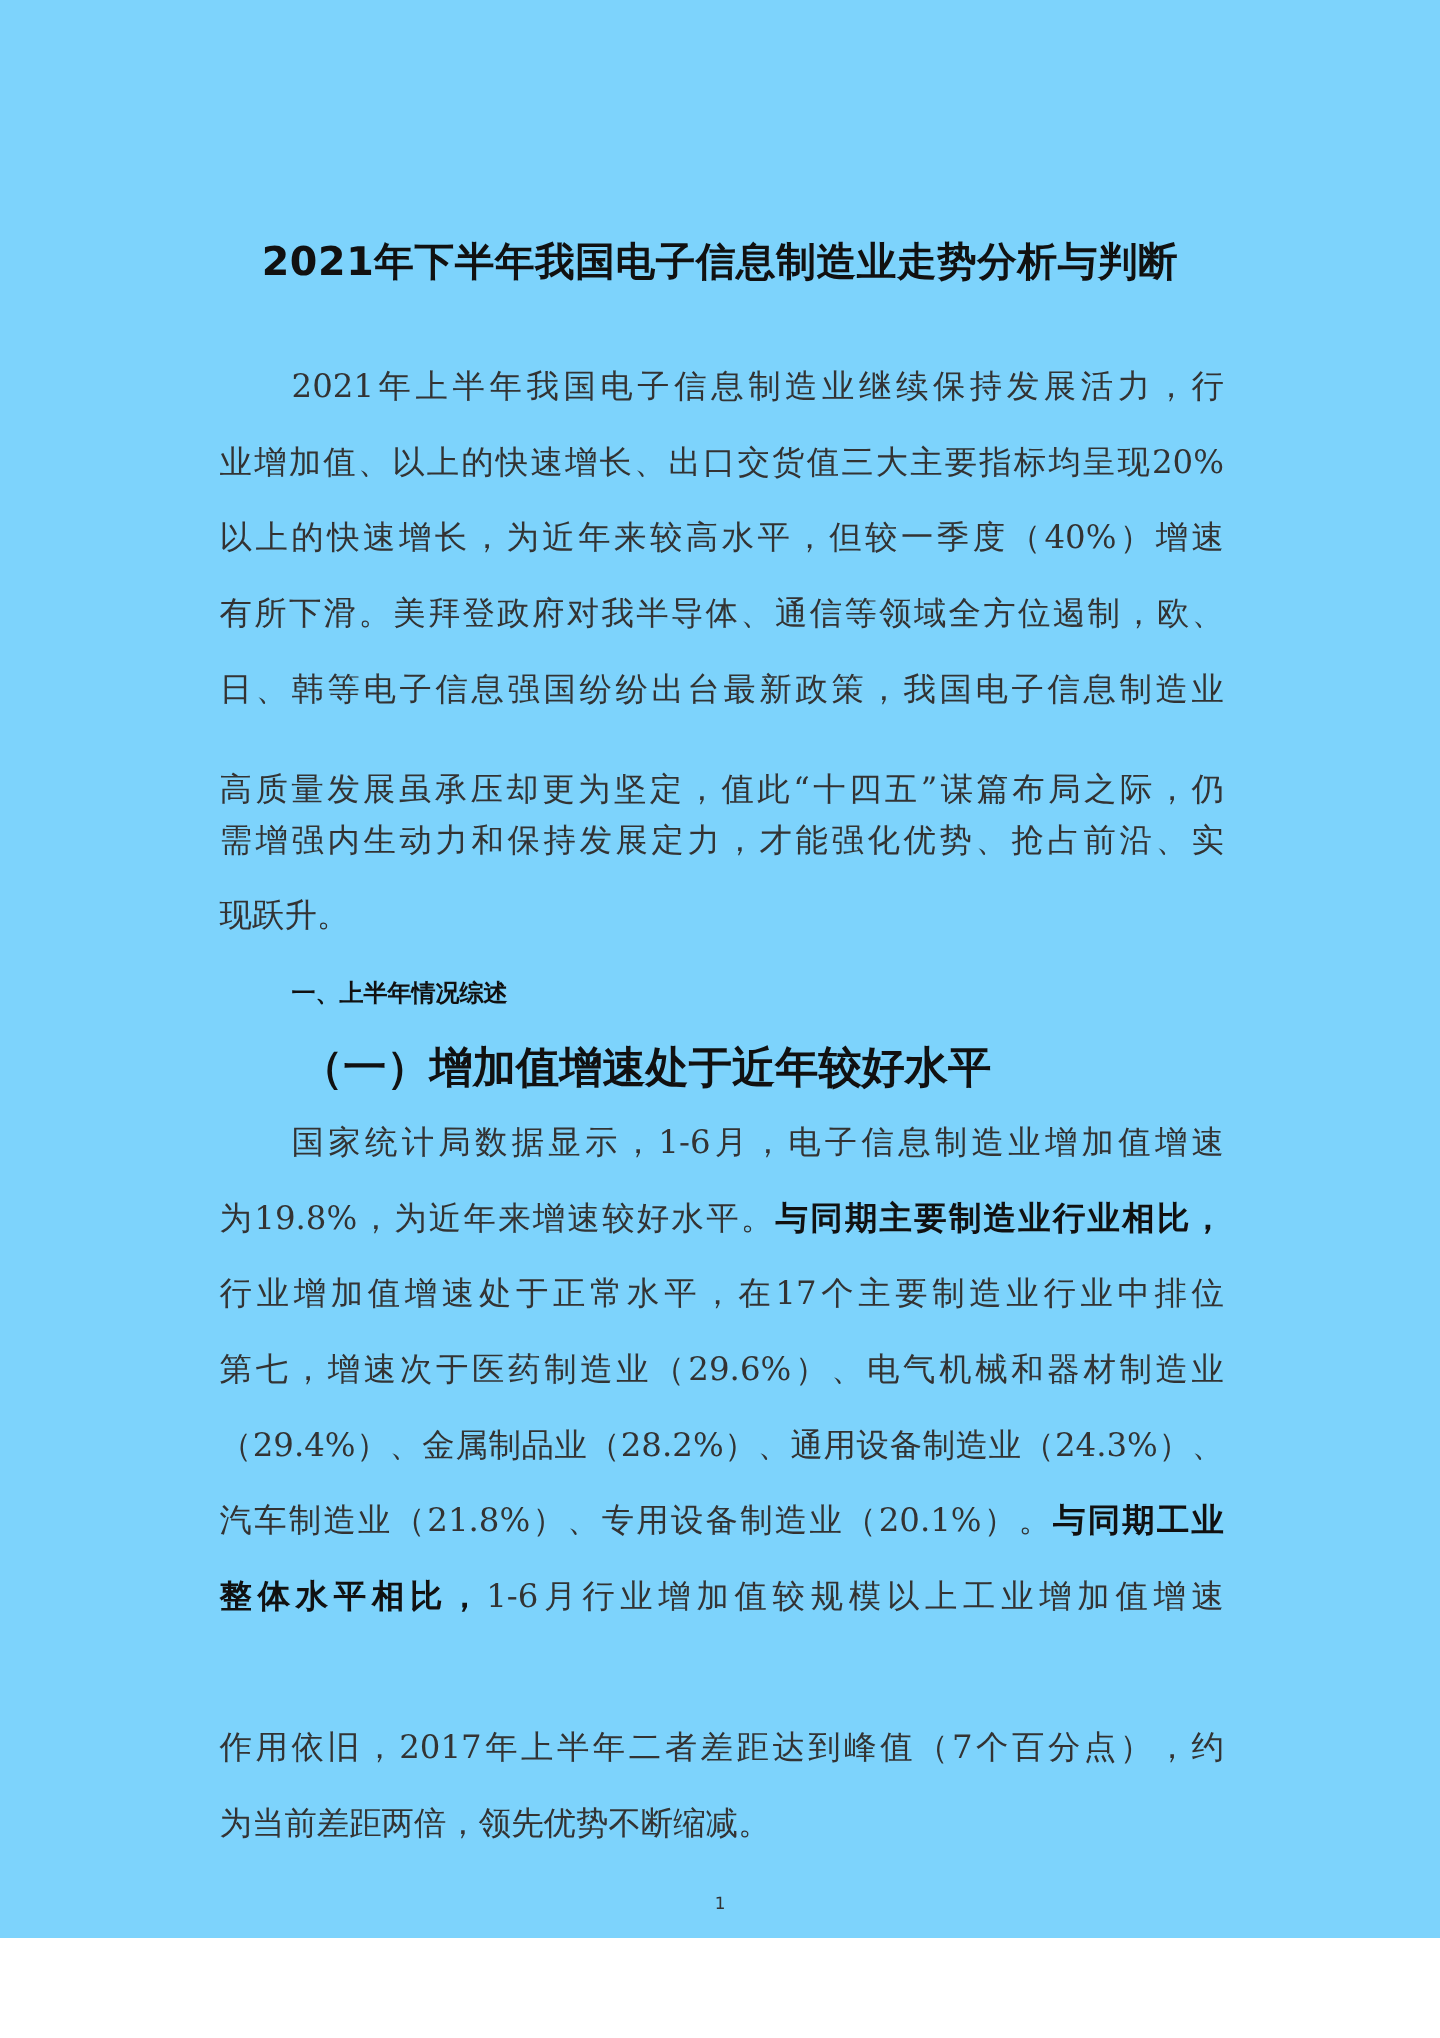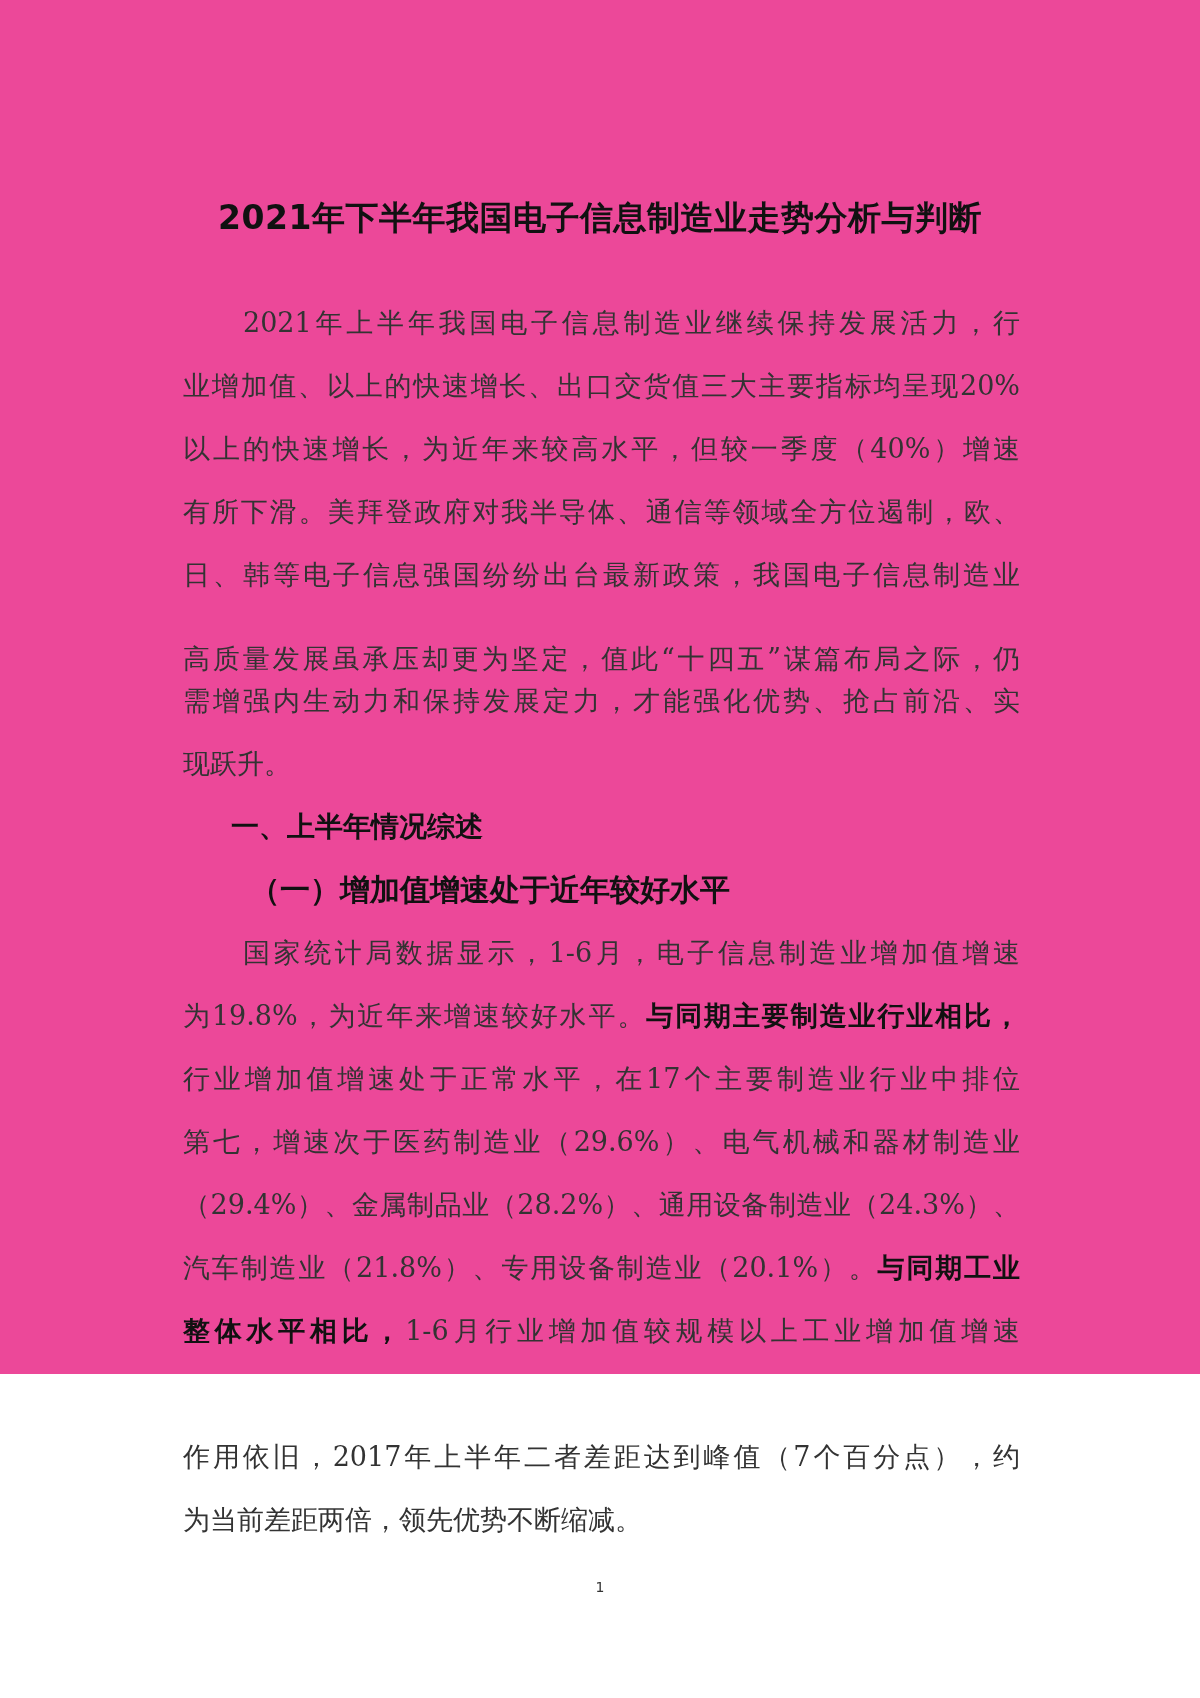--- a/index.html
+++ b/index.html
@@ -1,30 +1,30 @@
 <!DOCTYPE html>
 <html><head>
 <meta charset="utf-8">
 <style>
   html, body { margin: 0; padding: 0; background: #ffffff; }
   body { width: 1200px; height: 1698px; position: relative; overflow: hidden;
          font-family: "DejaVu Serif", "Liberation Serif", serif; color: #2b2b2b; }
-  .page { position: absolute; left: 0; top: 0; width: 1200px; height: 1374px; background: #ec4899; }
+  .page { position: absolute; left: 0; top: 0; width: 1200px; height: 1615px; background: #7dd3fc; }
   .title { position: absolute; left: 0; width: 1200px; top: 196px; height: 44px;
            text-align: center; font-family: "DejaVu Sans", "Liberation Sans", sans-serif;
            font-weight: bold; font-size: 33px; line-height: 44px; color: #111; letter-spacing: 0.5px; }
   .line { position: absolute; left: 183px; width: 837px; height: 40px; line-height: 40px;
           font-size: 27px; white-space: nowrap; text-align: justify; text-align-last: justify;
           color: #333; }
   .line.last { text-align-last: left; }
   .line.indent { left: 243px; width: 777px; }
   .b { font-weight: bold; color: #111; font-family: "DejaVu Sans", "Liberation Sans", sans-serif; }
-  .h1 { position: absolute; left: 231px; height: 44px; line-height: 44px; font-size: 28px;
+  .h1 { position: absolute; left: 243px; height: 44px; line-height: 44px; font-size: 20px;
         font-weight: bold; font-family: "DejaVu Sans", "Liberation Sans", sans-serif; color: #111; }
-  .h2 { position: absolute; left: 250px; height: 44px; line-height: 44px; font-size: 30px;
+  .h2 { position: absolute; left: 250px; height: 44px; line-height: 44px; font-size: 36px;
         font-weight: bold; font-family: "DejaVu Serif", "Liberation Serif", serif; color: #111; }
   .pageno { position: absolute; left: 0; width: 1200px; top: 1577px; text-align: center;
             font-size: 14px; line-height: 20px; color: #333; font-family: "DejaVu Sans", sans-serif; }
 </style>
 </head>
 <body>
 
 <div class="page">
 
   <div class="title">2021年下半年我国电子信息制造业走势分析与判断</div>

